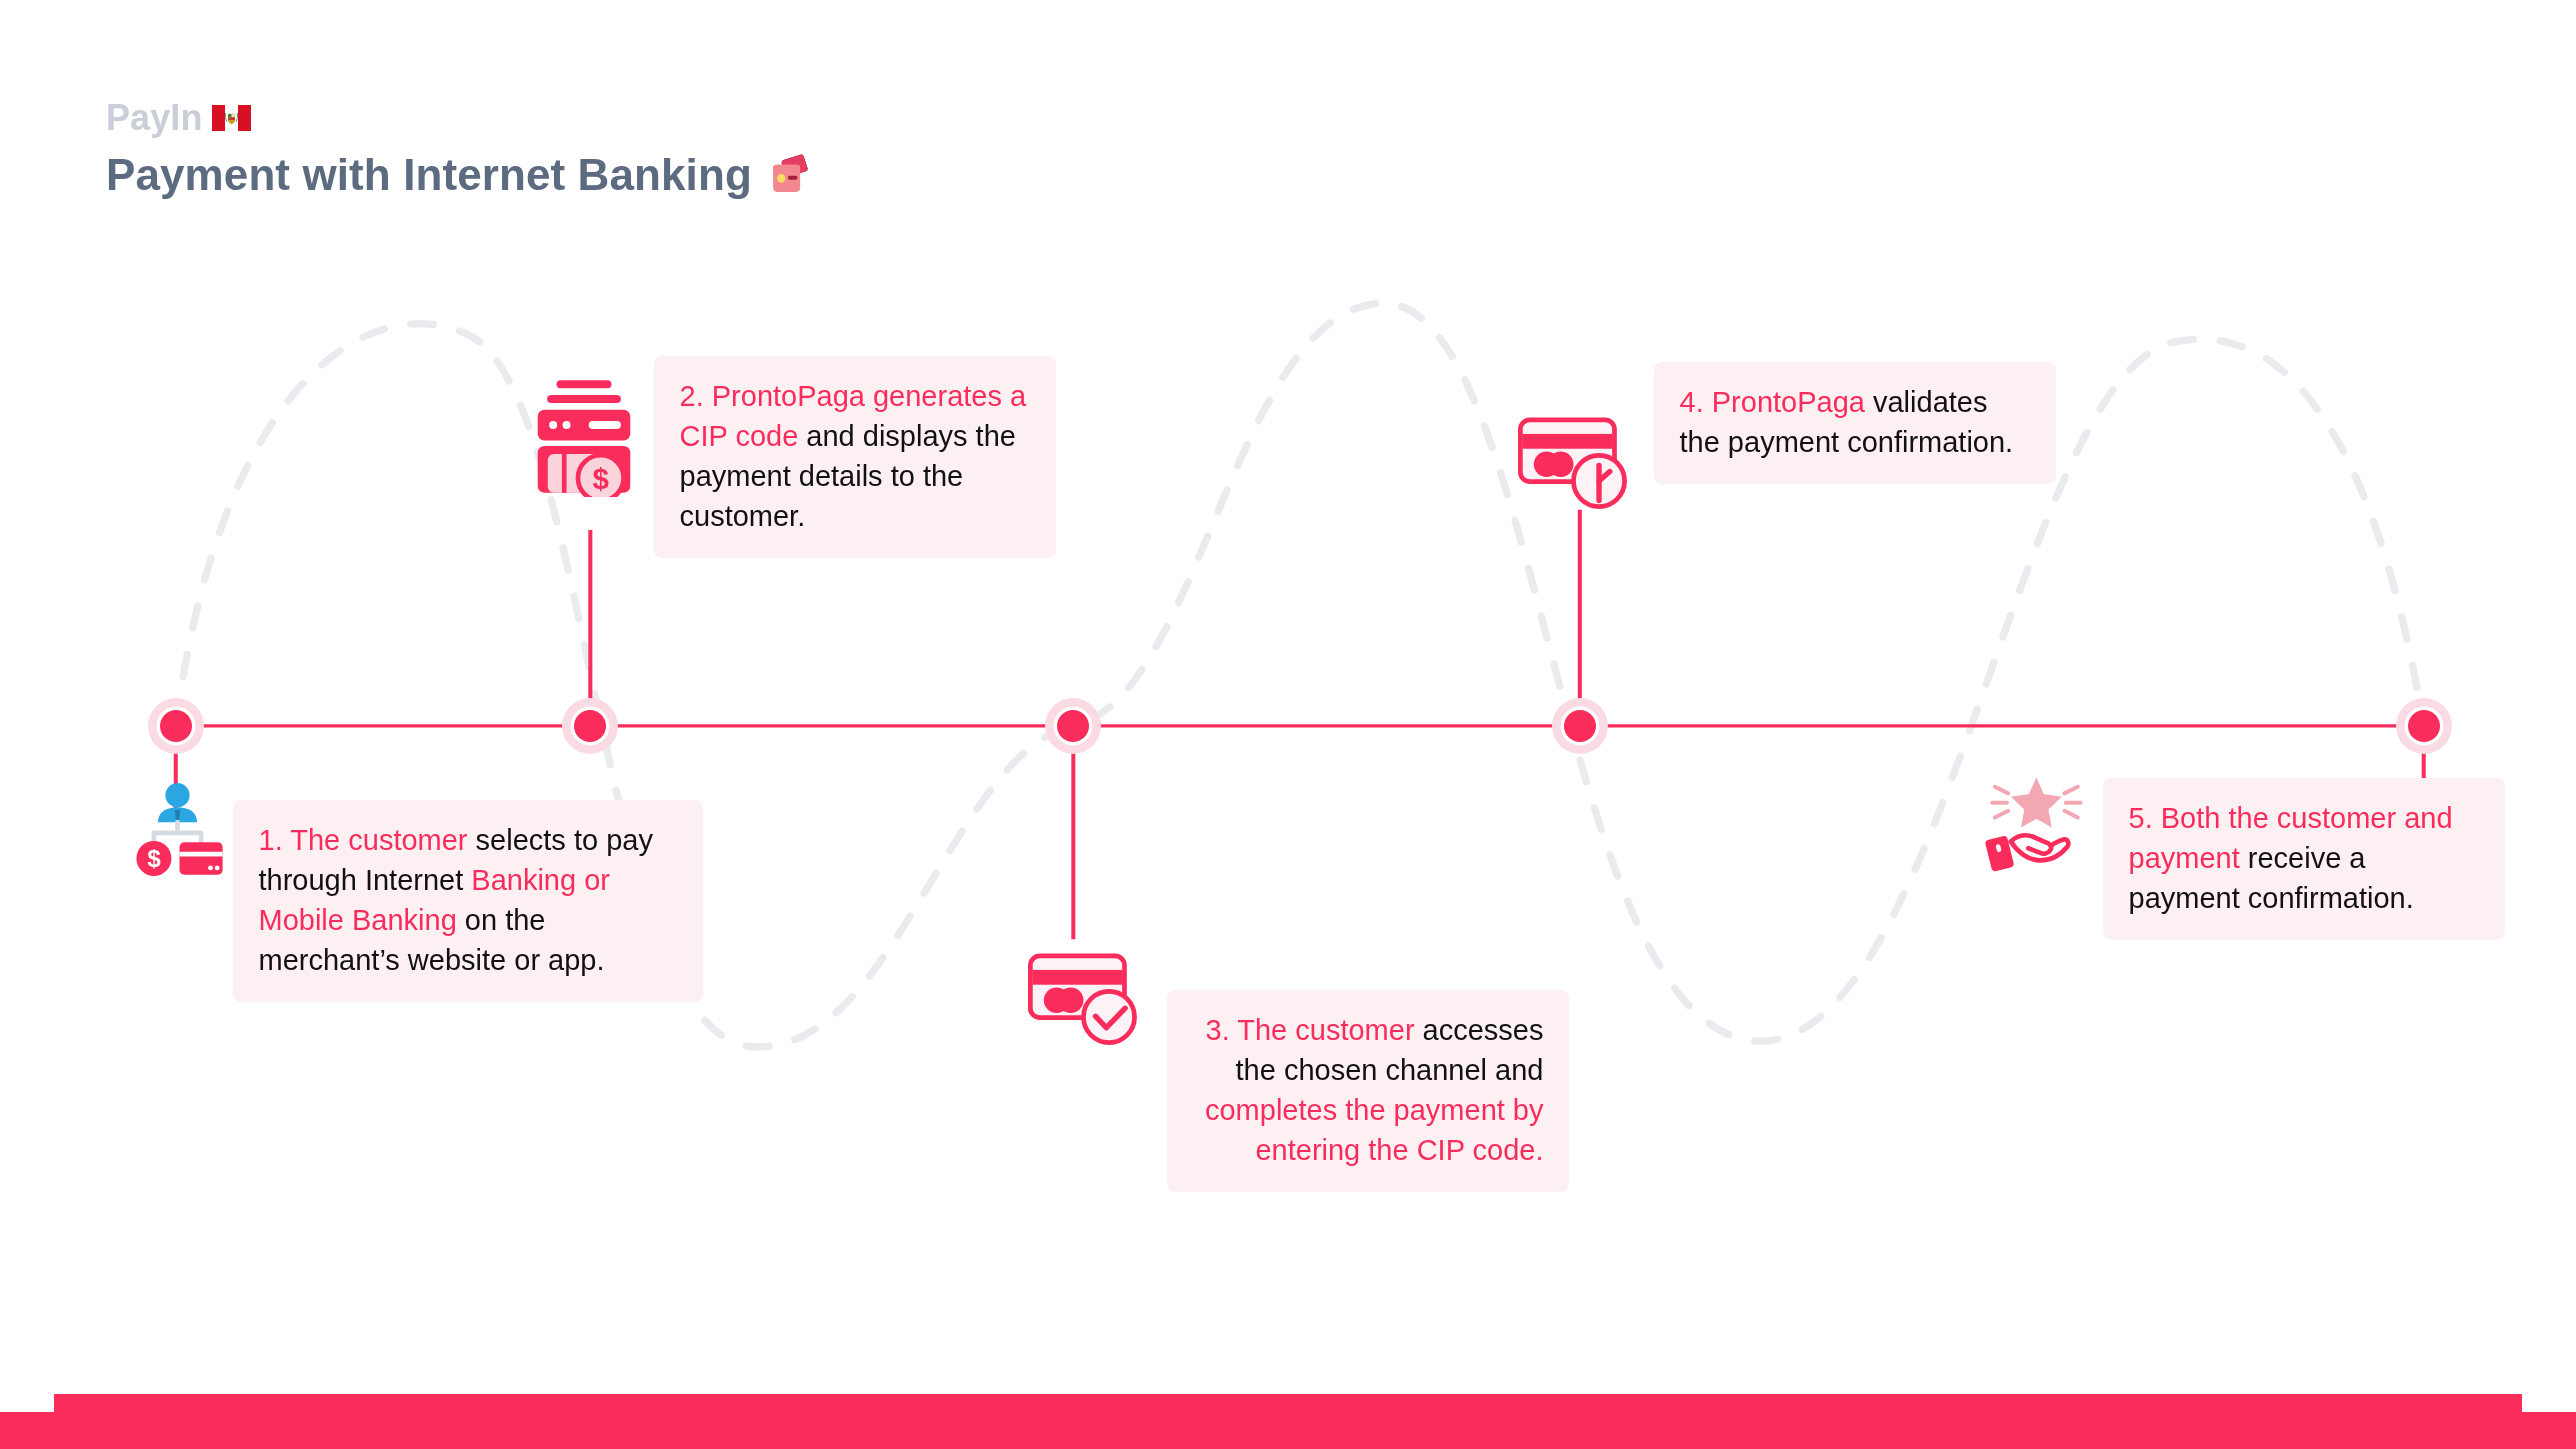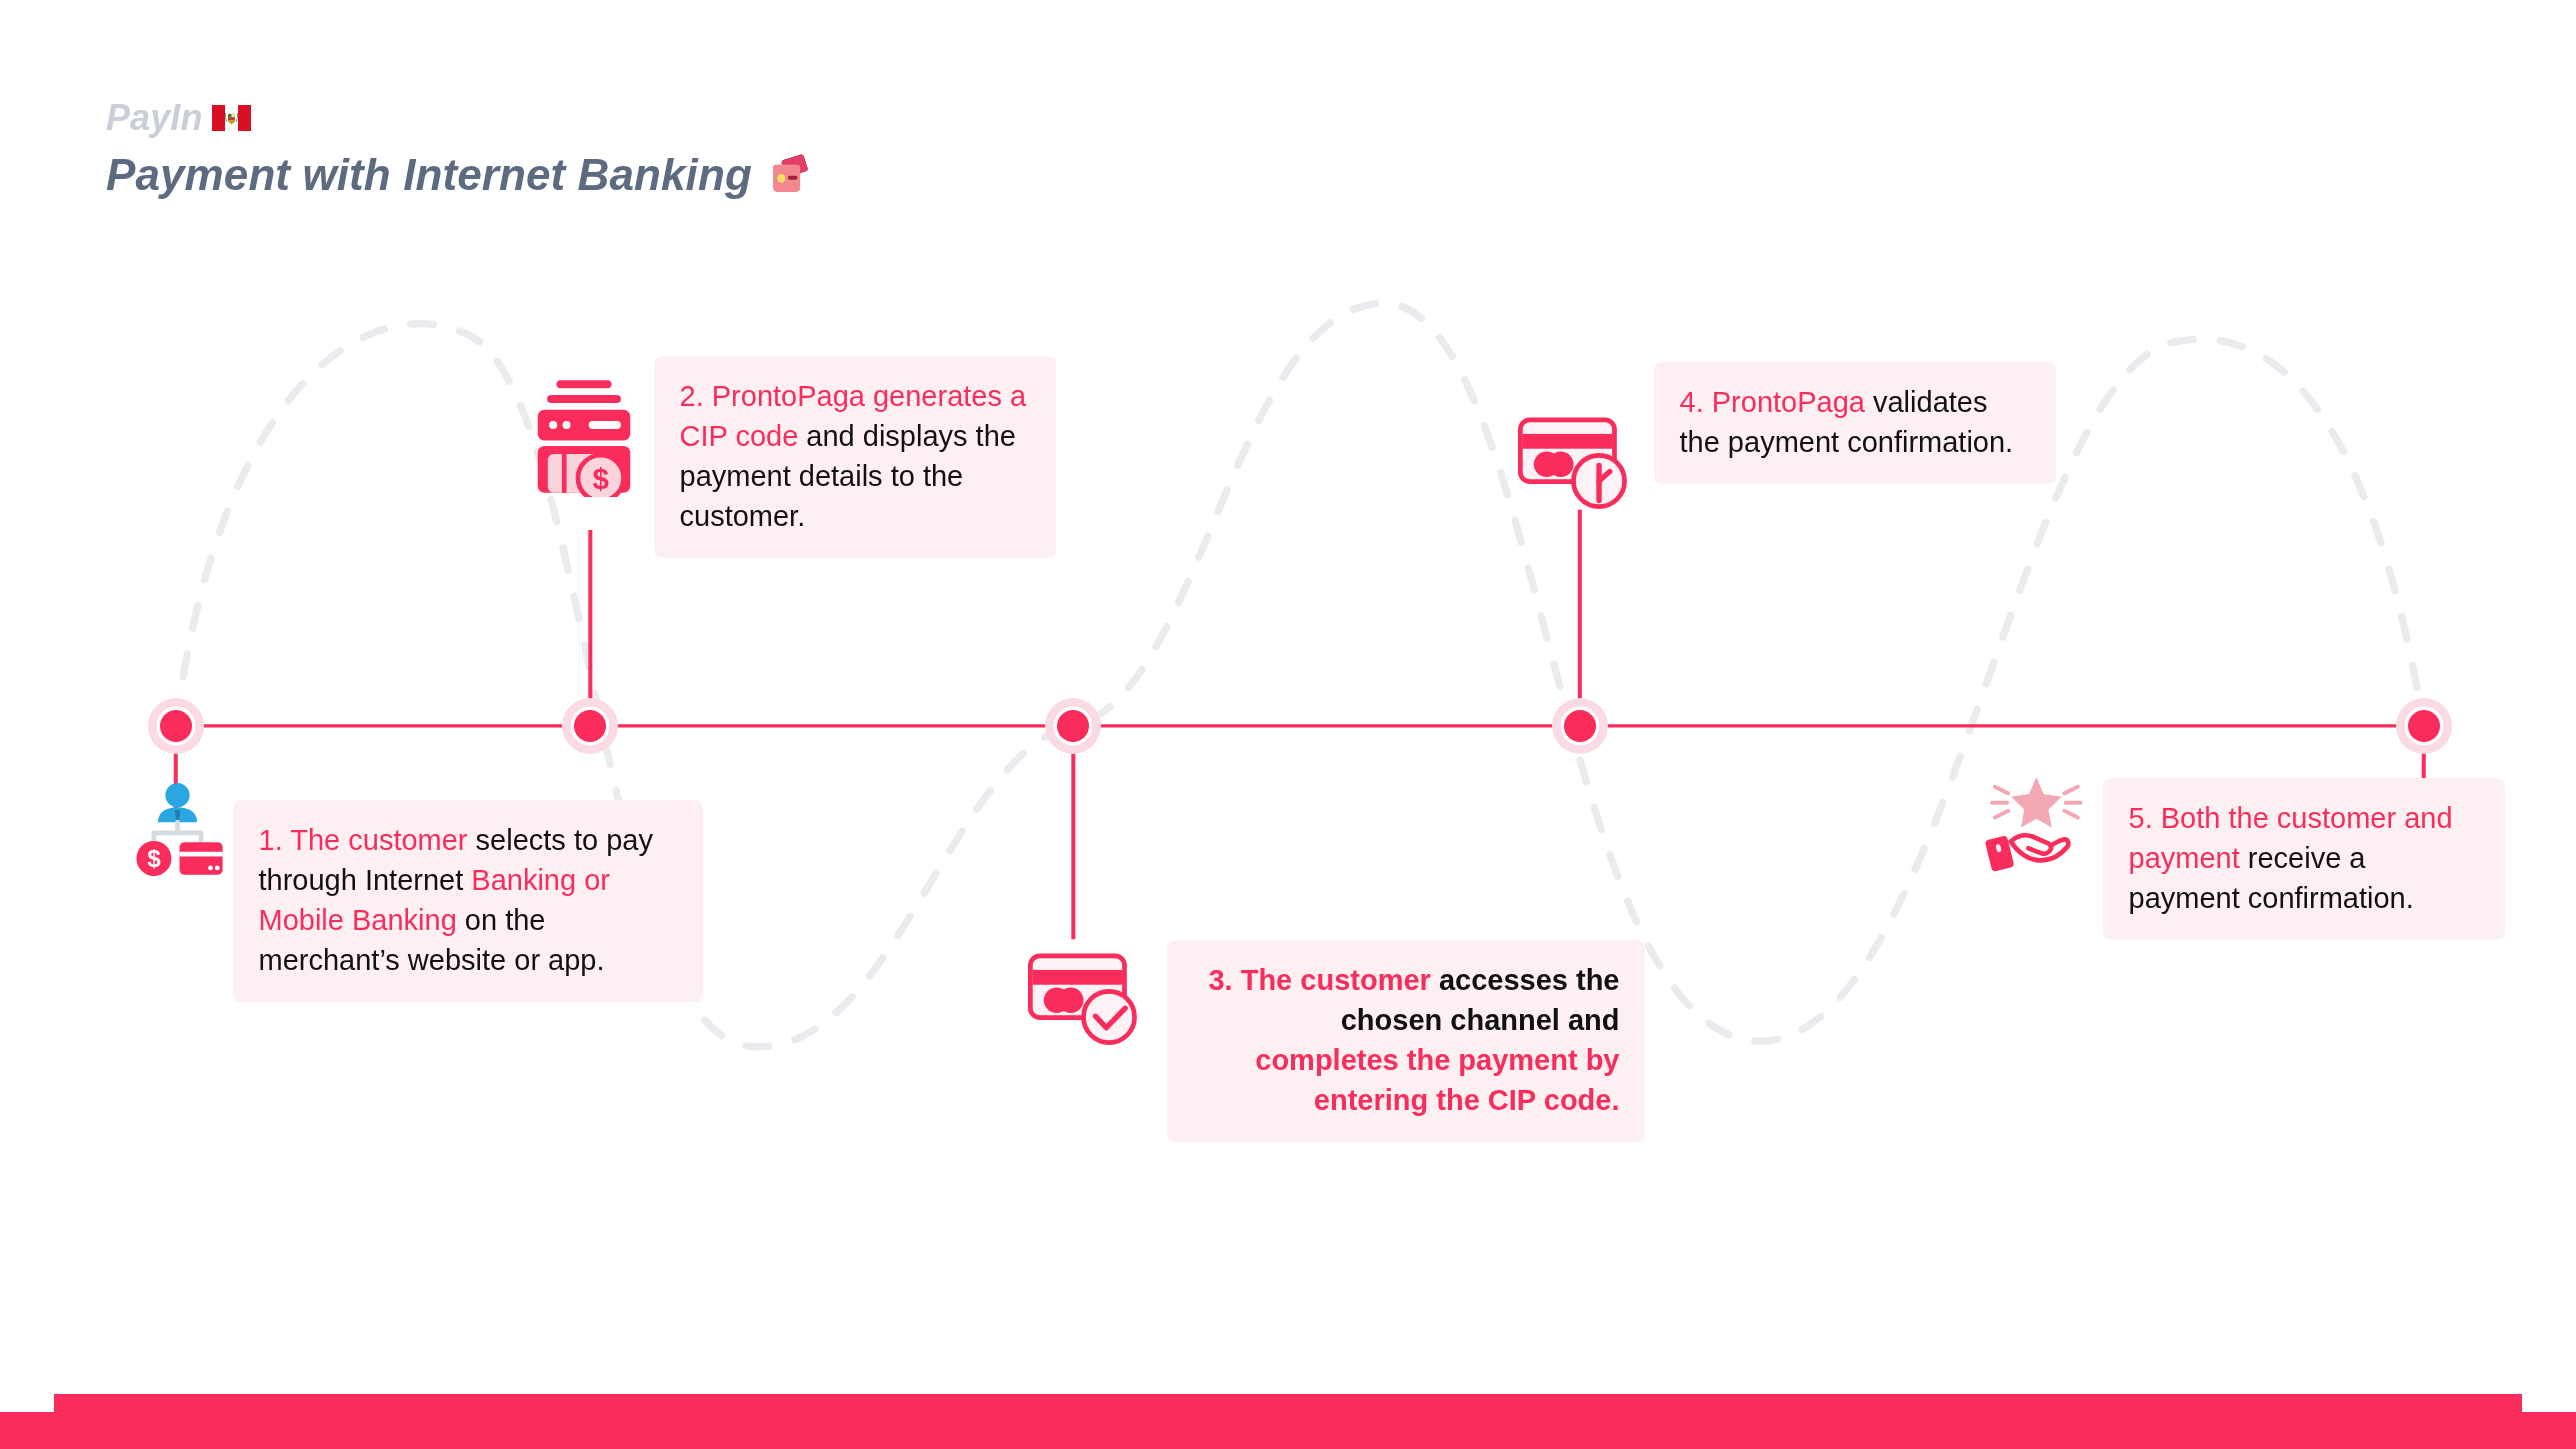--- a/index.html
+++ b/index.html
@@ -14,21 +14,20 @@
     overflow: hidden;
     font-family: "Liberation Sans", sans-serif;
     -webkit-font-smoothing: antialiased;
   }
 
   
   #header {
     position: absolute;
     left: 106px;
     top: 94px;
-    font-style: italic;
   }
   .kicker {
     display: flex;
     align-items: center;
     gap: 9.4px;
     height: 47px;
   }
   .kicker-label {
     font-size: 36px;
     font-weight: 700;
@@ -226,21 +225,21 @@
   <svg viewBox="0 0 180 150" width="121" height="101">
     <rect x="8" y="10" width="140" height="92" rx="14" fill="#fdf2f5" stroke="#f92c5b" stroke-width="7"></rect>
     <rect x="11" y="31" width="134" height="22" fill="#f92c5b"></rect>
     <circle cx="47" cy="76" r="19" fill="#f92c5b"></circle>
     <circle cx="68" cy="76" r="19" fill="#f92c5b"></circle>
     <circle cx="125" cy="101" r="38" fill="#fdf2f5" stroke="#f92c5b" stroke-width="7"></circle>
     <path d="M105,100 L121,117 L149,88" fill="none" stroke="#f92c5b" stroke-width="8" stroke-linecap="round" stroke-linejoin="round"></path>
   </svg>
 </div>
 
-<div class="callout align-right" style="left:1167px; top:940px; width:478px;font-weight:bold;">
+<div class="callout align-right" style="left:1167px; top:990px; width:402px;">
   <span class="num">3.</span>
   <span class="hl">The customer </span><span>accesses the chosen channel and </span><span class="hl">completes the payment by entering the CIP code.</span>
 </div>
 
 <div class="icon-wrap" style="left:1515px; top:413px; width:121px; height:101px;">
   <svg viewBox="0 0 180 150" width="121" height="101">
     <rect x="8" y="10" width="140" height="92" rx="14" fill="#fdf2f5" stroke="#f92c5b" stroke-width="7"></rect>
     <rect x="11" y="31" width="134" height="22" fill="#f92c5b"></rect>
     <circle cx="47" cy="76" r="19" fill="#f92c5b"></circle>
     <circle cx="68" cy="76" r="19" fill="#f92c5b"></circle>

